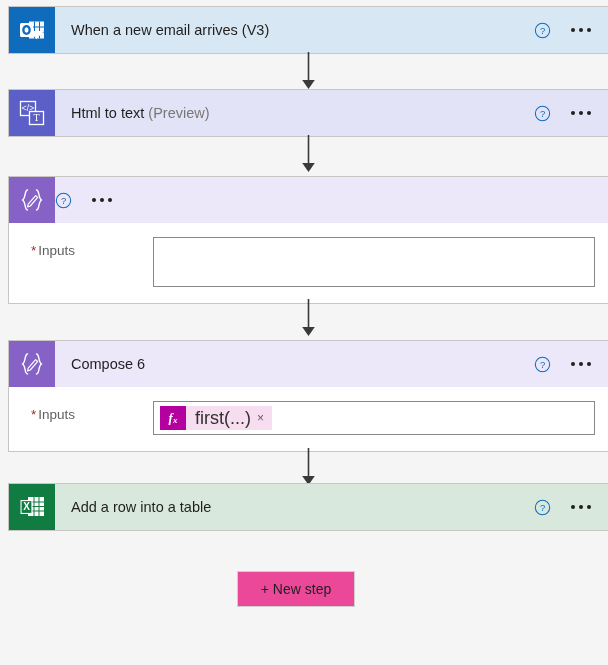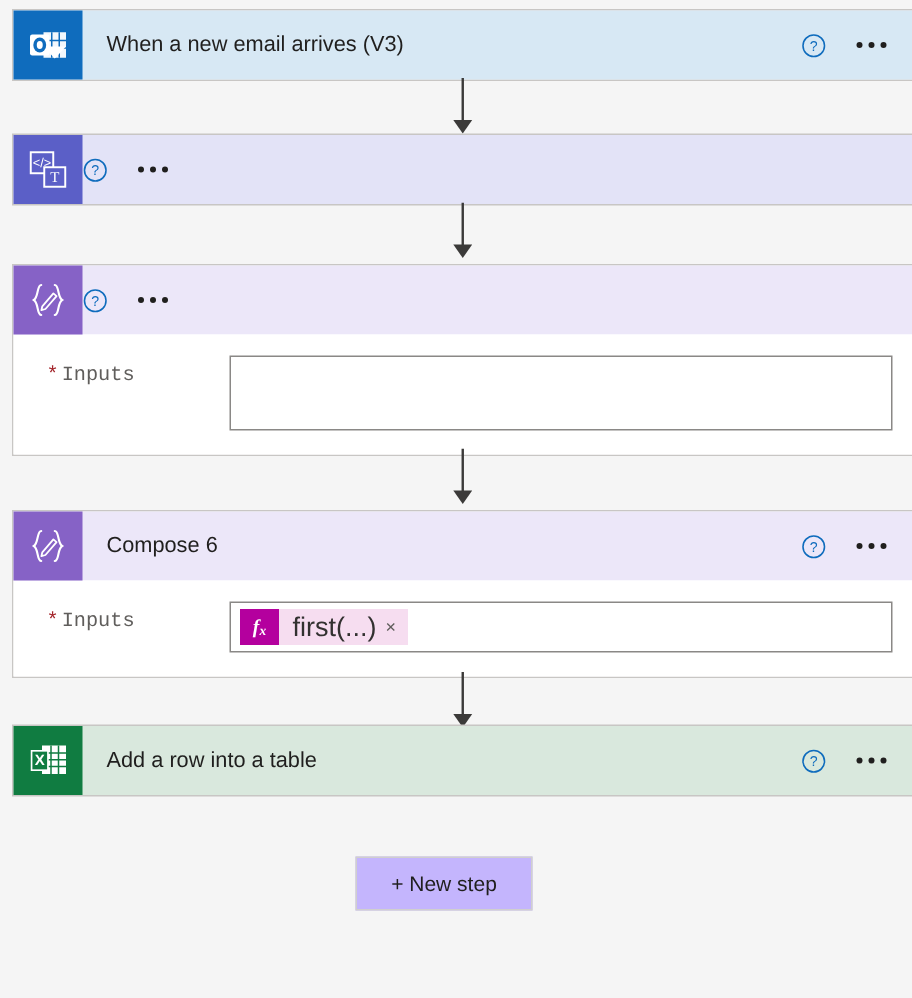--- a/index.html
+++ b/index.html
@@ -94,21 +94,20 @@
     align-items: flex-start;
     padding: 14px 16px 16px 22px;
   }
   .field-label {
     width: 122px;
     min-width: 122px;
     font-size: 13.5px;
     color: #605e5c;
     padding-top: 6px;
     white-space: nowrap;
-    font-family: Liberation Mono, monospace;
   }
   .field-label .req {
     color: #a4262c;
     margin-right: 2px;
   }
   .field-control { flex: 1; }
   .input-box {
     border: 1px solid #8a8886;
     background: #ffffff;
     box-sizing: border-box;
@@ -171,21 +170,21 @@
 
   
   .btn-row {
     position: absolute;
     left: 0; right: 0;
     display: flex;
     justify-content: center;
     gap: 22px;
   }
   .btn {
-    background: #c4b5fd;
+    background: #ec4899;
     border: 1px solid #d0cfce;
     height: 36px;
     display: flex;
     align-items: center;
     justify-content: center;
     font-size: 14px;
     color: #201f1e;
     box-sizing: border-box;
   }
   .btn-newstep { width: 118px; }
@@ -242,20 +241,23 @@
   <div class="card" style="top:89px;">
     <div class="card-header hdr-html">
       <div class="icon-tile tile-html">
         <svg width="28" height="28" viewBox="0 0 28 28" aria-hidden="true">
           <rect x="2.5" y="2.5" width="15" height="14" fill="none" stroke="#ffffff" stroke-width="1.3"></rect>
           <text x="10" y="12" text-anchor="middle" font-family="Liberation Sans, sans-serif" font-size="8.5" fill="#ffffff">&lt;/&gt;</text>
           <rect x="11.5" y="12.5" width="14" height="13" fill="#5b5fc7" stroke="#ffffff" stroke-width="1.3"></rect>
           <text x="18.5" y="22.4" text-anchor="middle" font-family="Liberation Serif, serif" font-size="10" fill="#ffffff">T</text>
         </svg>
       </div>
+      <div class="card-title-wrap">
+        <span class="card-title"><span>Html to text </span><span class="preview">(Preview)</span></span>
+      </div>
       <div class="card-actions">
         <span>
           <svg class="help-icon" viewBox="0 0 18 18" aria-hidden="true">
             <circle cx="9" cy="9" r="7.6" fill="none" stroke="#0f6cbd" stroke-width="1.1"></circle>
             <text x="9" y="12.6" text-anchor="middle" font-family="Liberation Sans, sans-serif" font-size="10" fill="#0f6cbd">?</text>
           </svg>
         </span>
         <span class="ellipsis-btn">
             <i></i>
             <i></i>

